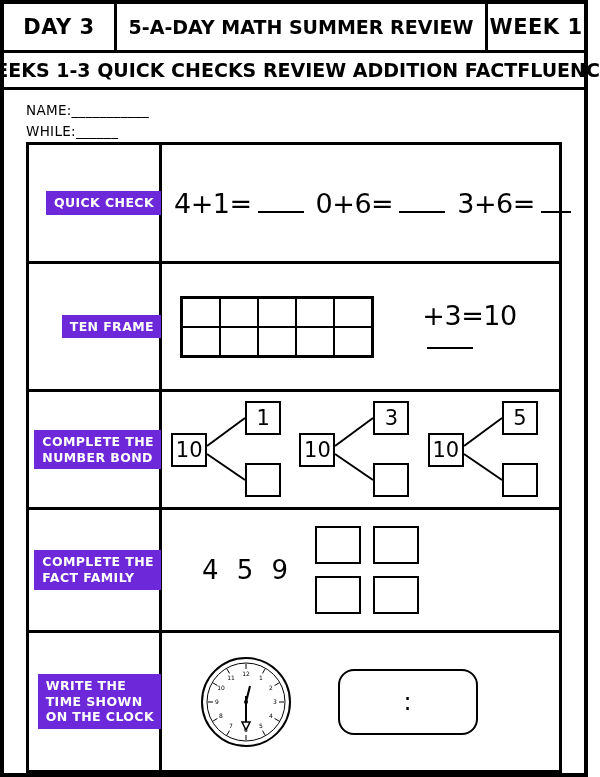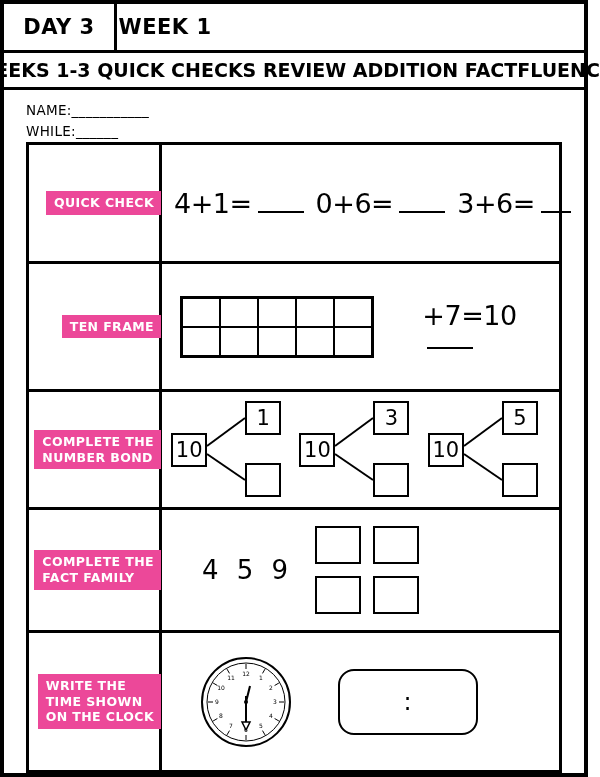--- a/index.html
+++ b/index.html
@@ -124,21 +124,21 @@
   .label-cell {
     flex: 0 0 130px;
     border-right: 3px solid #000;
     display: flex;
     align-items: center;
     justify-content: flex-end;
     padding: 0;
     position: relative;
   }
   .label-tag {
-    background: #ec4899;
+    background: #6d28d9;
     color: #fff;
     font-size: 12.5px;
     font-weight: bold;
     letter-spacing: 0.4px;
     line-height: 1.25;
     padding: 4px 7px 4px 8px;
     margin-right: -2px;
     text-align: left;
     max-width: 118px;
   }
@@ -310,20 +310,21 @@
     letter-spacing: 1px;
   }
 </style>
 </head>
 <body>
 
 <div class="page">
 
   <div class="header-row">
     <div class="header-day">DAY 3</div>
+    <div class="header-title">5-A-DAY MATH SUMMER REVIEW</div>
     <div class="header-week">WEEK 1</div>
   </div>
 
   <div class="subtitle-row">WEEKS 1-3 QUICK CHECKS REVIEW ADDITION FACTFLUENCY</div>
 
   <div class="info-row">
     <div class="info-left">
       <div>NAME:___________</div>
       <div>WHILE:______</div>
     </div>
@@ -369,21 +370,21 @@
             </div>
             <div class="tf-row">
               <div class="tf-cell"></div>
               <div class="tf-cell"></div>
               <div class="tf-cell"></div>
               <div class="tf-cell"></div>
               <div class="tf-cell"></div>
             </div>
           </div>
           <div class="tf-right">
-            <div class="tf-eq">+7=10</div>
+            <div class="tf-eq">+3=10</div>
             <div class="tf-blank"></div>
           </div>
         </div>
       </div>
     </div>
 
     <div class="trow row-bond">
       <div class="label-cell">
         <div class="label-tag">
           <div>COMPLETE THE</div>

